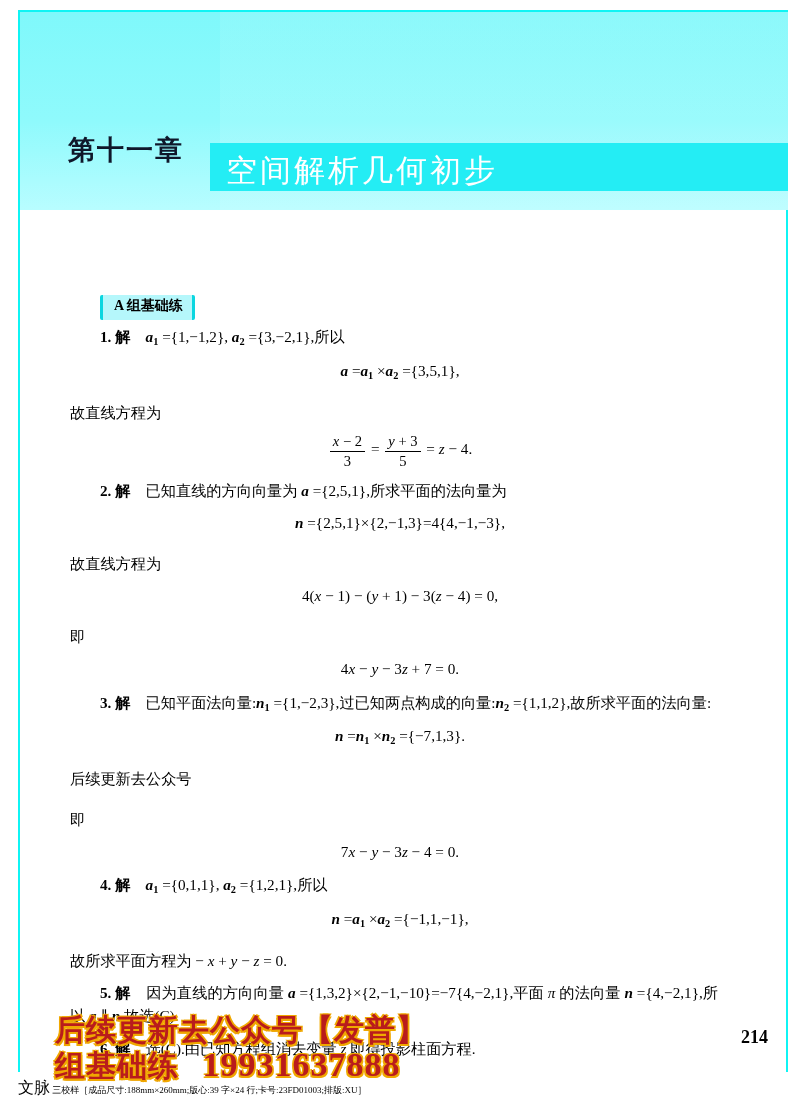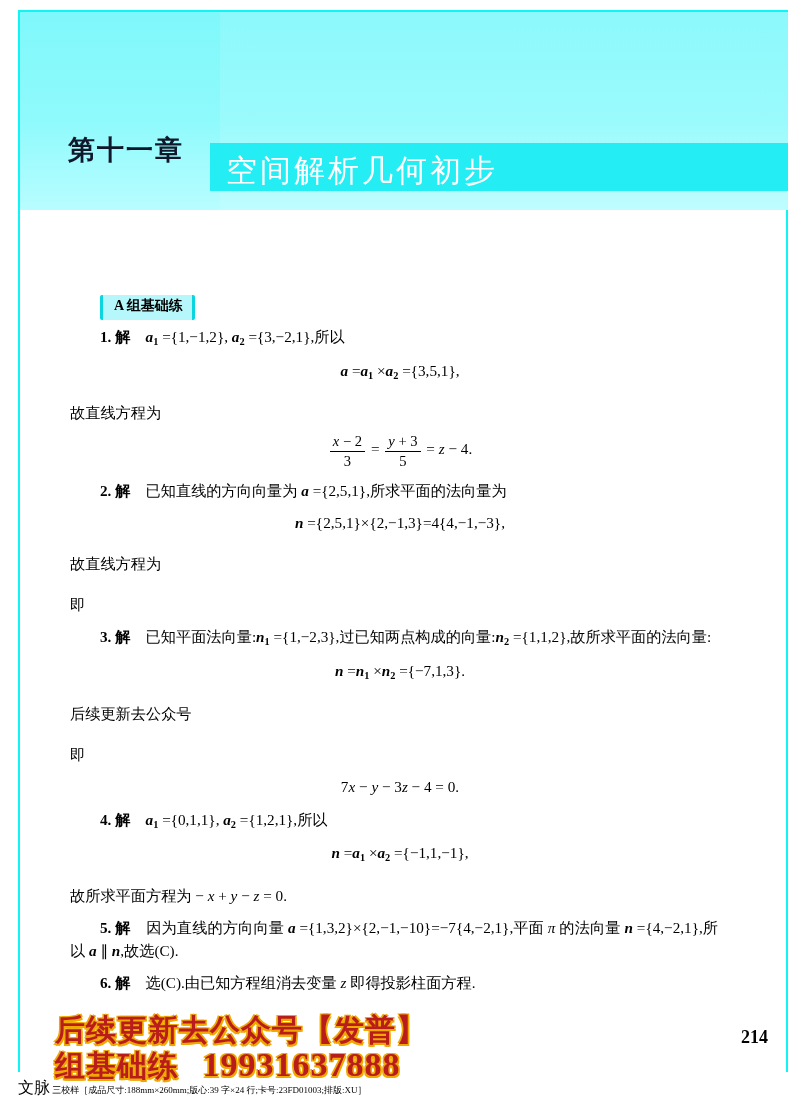--- a/index.html
+++ b/index.html
@@ -233,21 +233,27 @@
 
     <p class="para indent">
       <span class="num">2.</span>
       <span class="kw">解</span>&nbsp;&nbsp;&nbsp;
       已知直线的方向向量为 <span class="bi">a</span> ={2,5,1},所求平面的法向量为
     </p>
     <p class="disp">
       <span class="bi">n</span> ={2,5,1}×{2,−1,3}=4{4,−1,−3},
     </p>
     <p class="flush">故直线方程为</p>
+    <p class="disp">
+      4(<i>x</i> − 1) − (<i>y</i> + 1) − 3(<i>z</i> − 4) = 0,
+    </p>
     <p class="flush">即</p>
+    <p class="disp">
+      4<i>x</i> − <i>y</i> − 3<i>z</i> + 7 = 0.
+    </p>
 
     <p class="para indent">
       <span class="num">3.</span>
       <span class="kw">解</span>&nbsp;&nbsp;&nbsp;
       已知平面法向量:<span class="bi">n<span class="sub">1</span></span> ={1,−2,3},过已知两点构成的向量:<span class="bi">n<span class="sub">2</span></span> ={1,1,2},故所求平面的法向量:
     </p>
     <p class="disp">
       <span class="bi">n</span> =<span class="bi">n<span class="sub">1</span></span> ×<span class="bi">n<span class="sub">2</span></span> ={−7,1,3}.
     </p>
     <p class="flush">后续更新去公众号</p>

